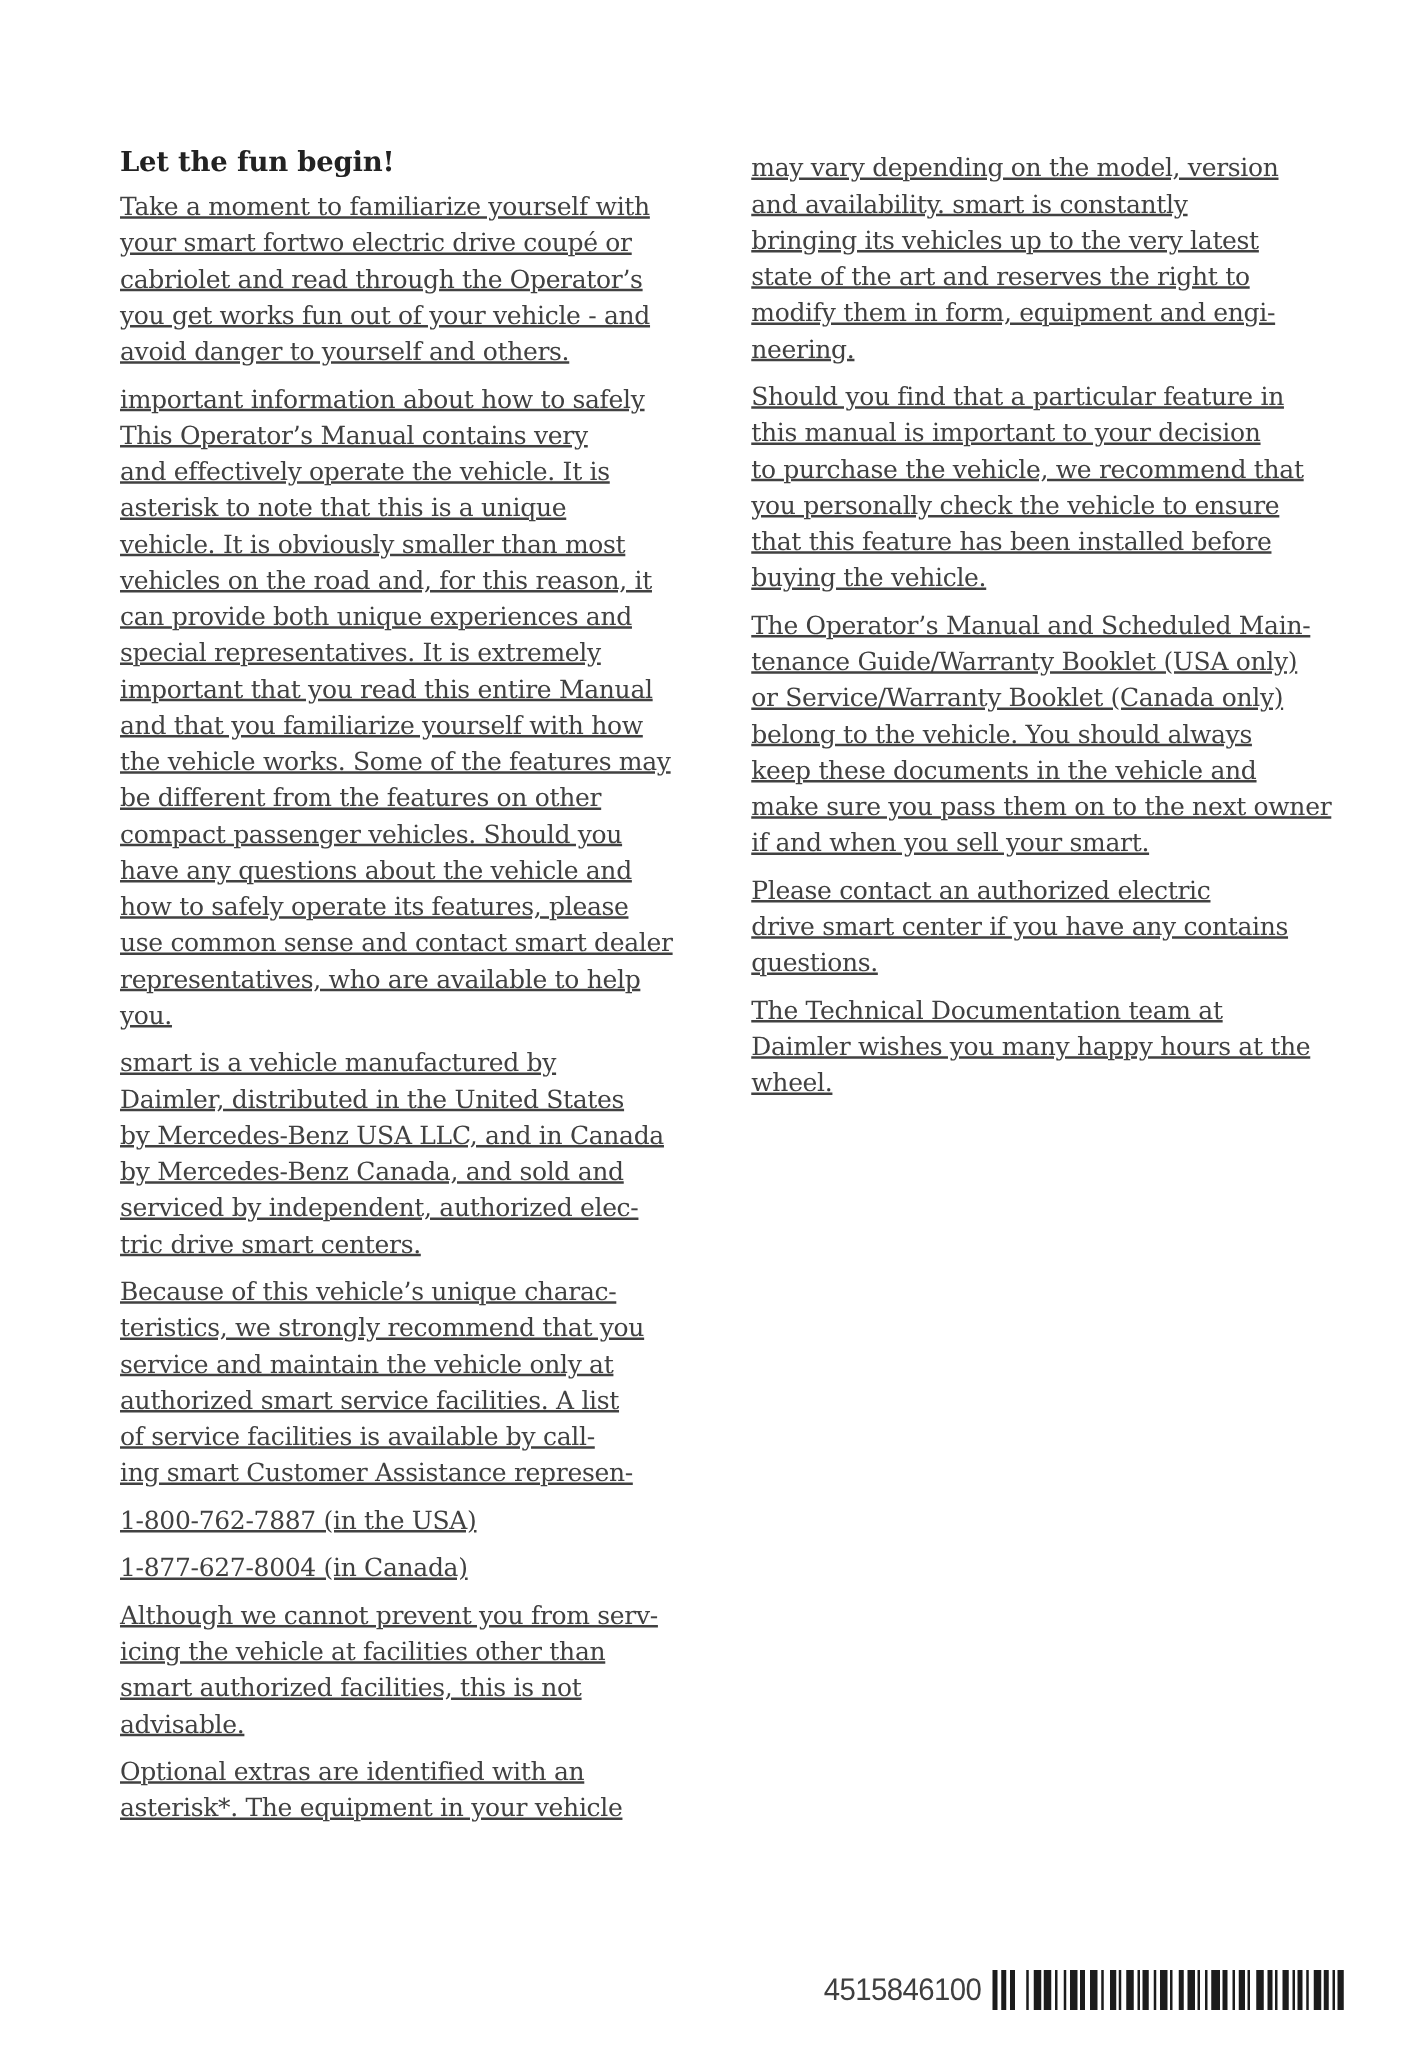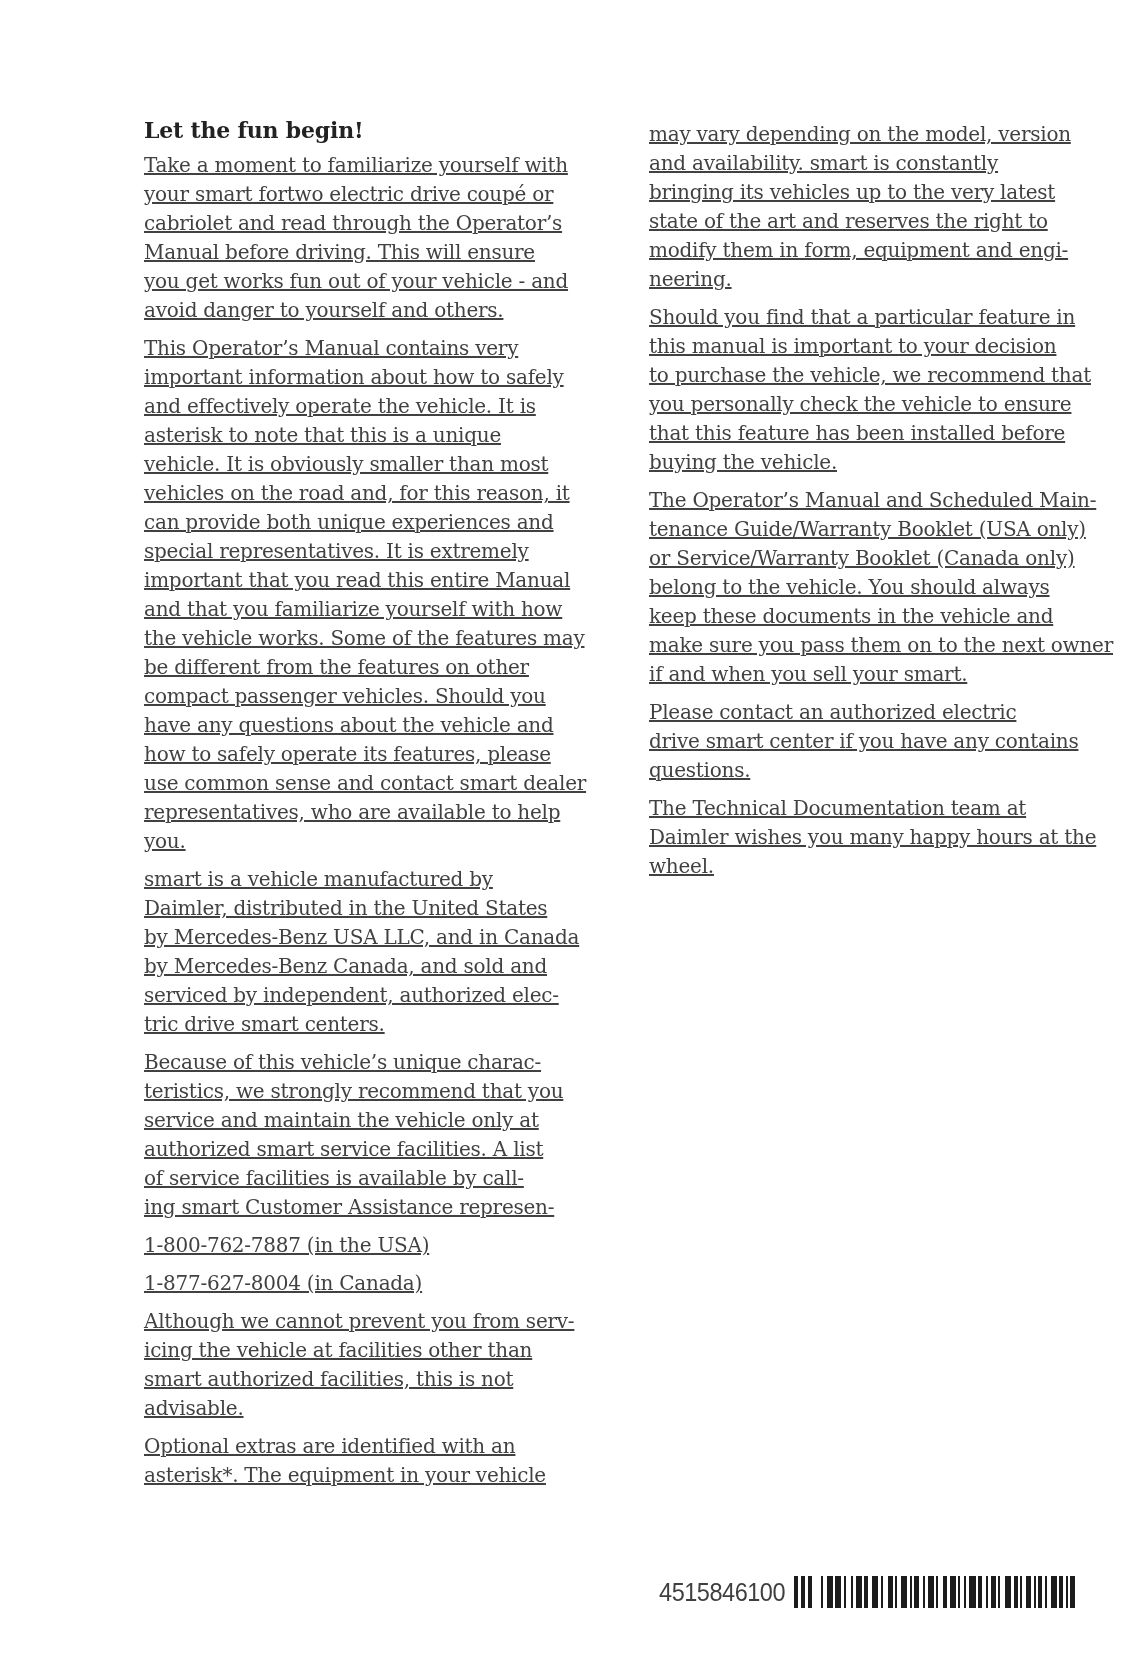--- a/index.html
+++ b/index.html
@@ -16,21 +16,20 @@
     width: 1142px;
     height: 1654px;
     background: var(--page-bg);
     font-family: "DejaVu Serif", serif;
     color: var(--body-color);
     overflow: hidden;
   }
   .col {
     position: absolute;
     top: 116px;
-    margin-left: 48px;
   }
   .col-left  { left: 96px;  width: 466px; }
   .col-right { left: 601px; width: 468px; top: 120px; }
   .heading {
     font-size: 22px;
     font-weight: bold;
     color: var(--heading-color);
     line-height: 29px;
     letter-spacing: -0.2px;
     margin-bottom: 6px;
@@ -76,27 +75,26 @@
 
 <div class="page">
 
   <div class="col col-left">
     <h1 class="heading">Let the fun begin!</h1>
     <div id="left-paragraphs">
         <div class="para">
           <div class="line">Take a moment to familiarize yourself with</div>
           <div class="line">your smart fortwo electric drive coupé or</div>
           <div class="line">cabriolet and read through the Operator’s</div>
-          <div class="line">Manual before driving. This will ensure</div>
           <div class="line">you get works fun out of your vehicle - and</div>
           <div class="line">avoid danger to yourself and others.</div>
         </div>
         <div class="para">
+          <div class="line">important information about how to safely</div>
           <div class="line">This Operator’s Manual contains very</div>
-          <div class="line">important information about how to safely</div>
           <div class="line">and effectively operate the vehicle. It is</div>
           <div class="line">asterisk to note that this is a unique</div>
           <div class="line">vehicle. It is obviously smaller than most</div>
           <div class="line">vehicles on the road and, for this reason, it</div>
           <div class="line">can provide both unique experiences and</div>
           <div class="line">special representatives. It is extremely</div>
           <div class="line">important that you read this entire Manual</div>
           <div class="line">and that you familiarize yourself with how</div>
           <div class="line">the vehicle works. Some of the features may</div>
           <div class="line">be different from the features on other</div>

